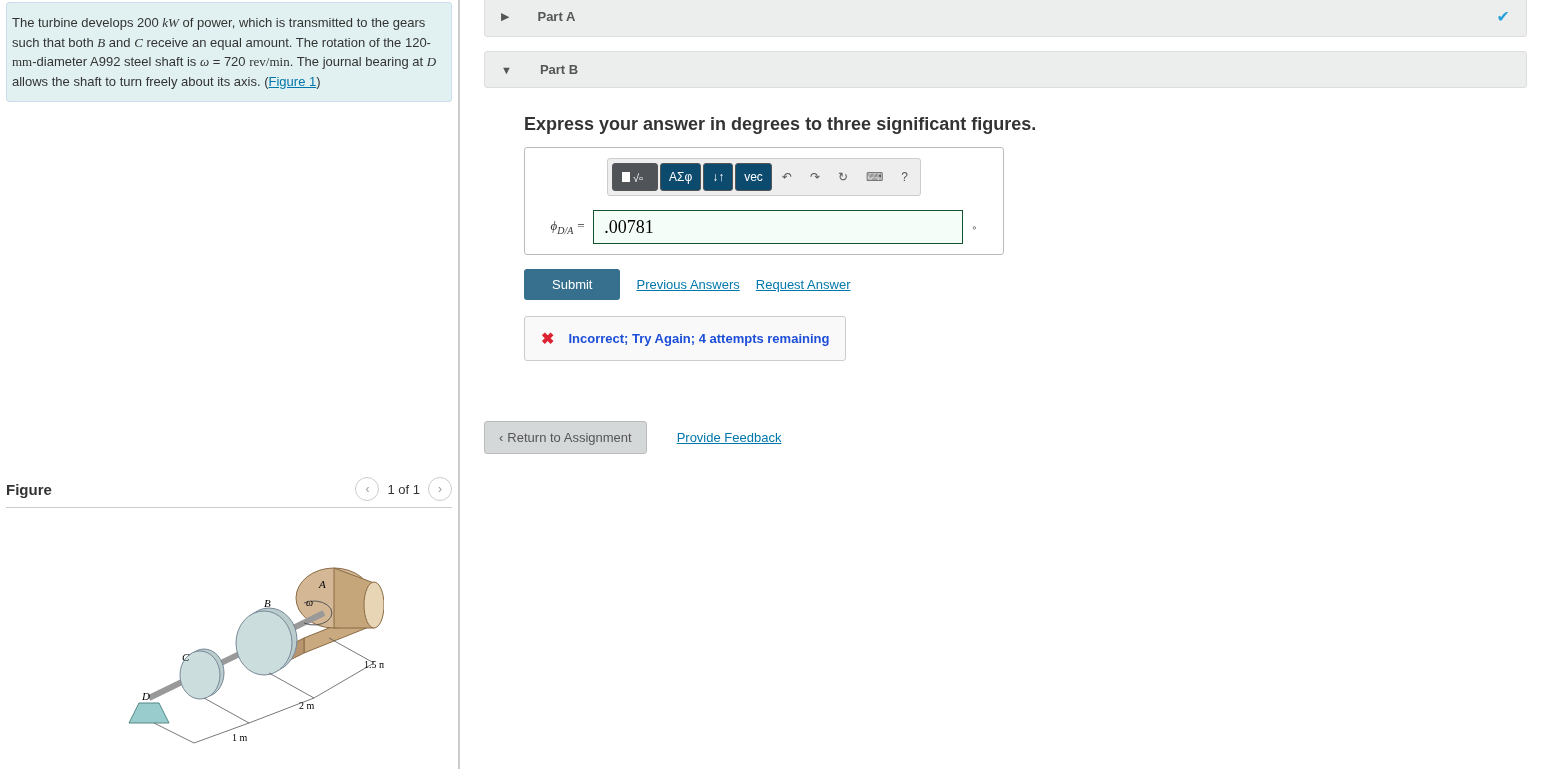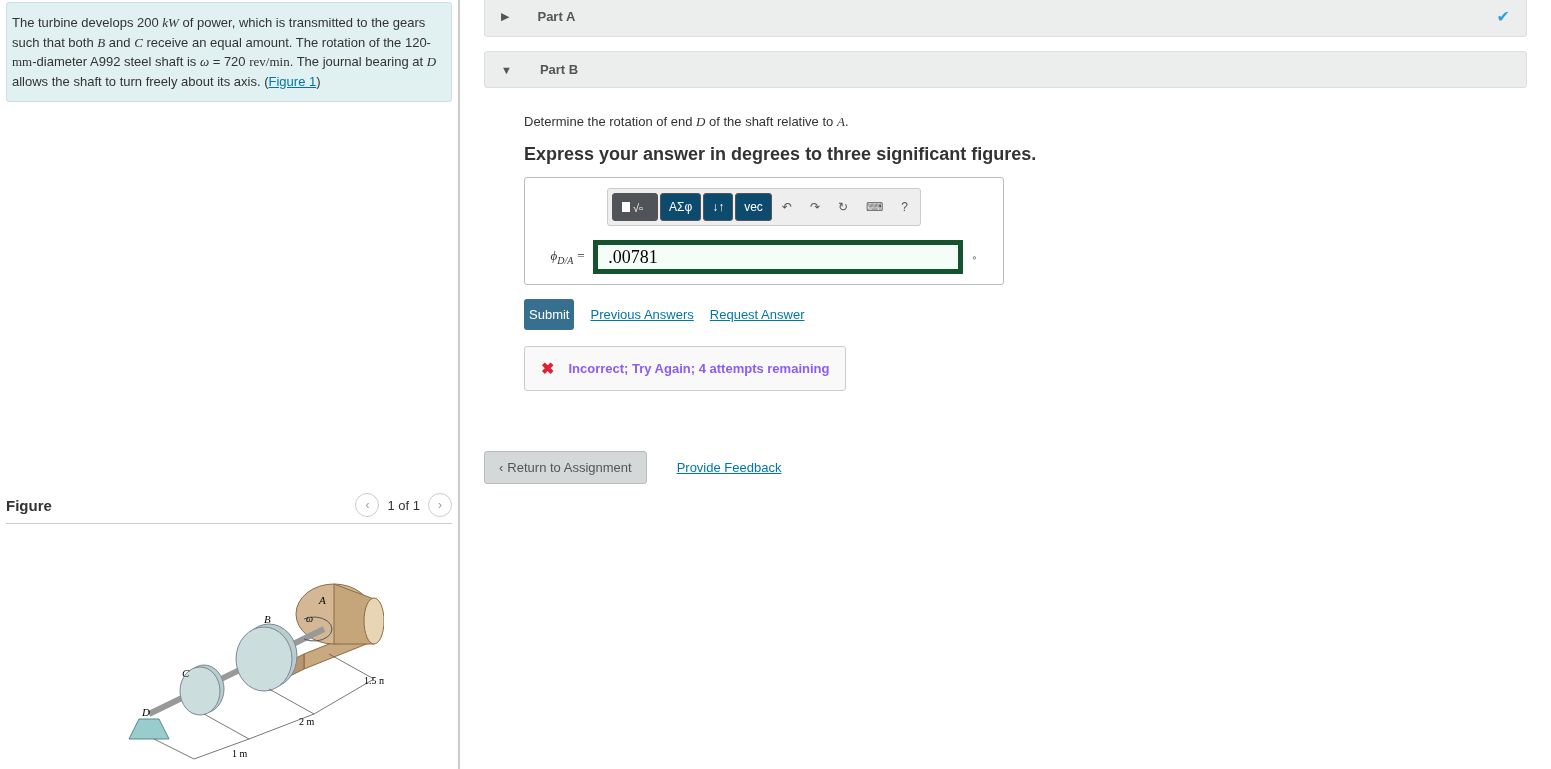--- a/index.html
+++ b/index.html
@@ -2,21 +2,21 @@
 <html><head>
 <meta charset="utf-8">
 <style>
 * { box-sizing: border-box; margin: 0; padding: 0; }
 body { font-family: Arial, Helvetica, sans-serif; font-size: 13px; color: #333; background: #fff; }
 .container { display: flex; width: 1551px; height: 769px; }
 .left-panel { width: 460px; border-right: 2px solid #ccc; padding: 0 6px; position: relative; }
 .problem-box { background: #e1f0f0; border: 1px solid #cde; border-radius: 3px; padding: 10px 5px; margin-top: 2px; line-height: 1.5; font-size: 13px; }
 .problem-box .math { font-family: 'Times New Roman', serif; font-style: italic; }
 .problem-box a { color: #0077aa; text-decoration: underline; }
-.figure-section { position: absolute; bottom: 5px; left: 6px; right: 6px; }
+.figure-section { position: absolute; bottom: 21px; left: 6px; right: 6px; }
 .figure-header { display: flex; justify-content: space-between; align-items: center; border-bottom: 1px solid #ccc; padding-bottom: 6px; margin-bottom: 20px; }
 .figure-title { font-weight: bold; font-size: 15px; }
 .figure-nav { display: flex; align-items: center; gap: 8px; font-size: 13px; }
 .nav-btn { width: 24px; height: 24px; border: 1px solid #ccc; border-radius: 50%; background: #fff; display: flex; align-items: center; justify-content: center; cursor: pointer; color: #999; font-size: 12px; }
 .figure-image { display: flex; justify-content: center; }
 .right-panel { flex: 1; padding: 0 24px; }
 .part-row { background: #eceeee; border: 1px solid #ddd; border-radius: 3px; padding: 10px 16px; margin-bottom: 10px; display: flex; align-items: center; }
 .part-row.collapsed .arrow { margin-right: 12px; }
 .part-label { font-weight: bold; color: #555; padding-left: 16px; }
 .arrow { color: #555; margin-right: 12px; font-size: 11px; }
@@ -26,28 +26,28 @@
 .question-text .mi { font-family: 'Times New Roman', serif; font-style: italic; }
 .instruction { font-weight: bold; font-size: 18px; margin-bottom: 12px; }
 .answer-box { border: 1px solid #bbb; border-radius: 3px; background: #fff; width: 480px; padding: 10px; }
 .toolbar { display: flex; align-items: center; background: #eee; border: 1px solid #ccc; border-radius: 3px; padding: 4px; gap: 2px; margin: 0 auto 14px auto; width: fit-content; }
 .tool-btn { height: 28px; padding: 0 8px; border: 1px solid #555; border-radius: 3px; background: #0c4a6e; color: #fff; display: flex; align-items: center; justify-content: center; font-size: 12px; cursor: pointer; }
 .tool-btn.dark { background: #505459; }
 .tool-btn.light { background: transparent; border: none; color: #555; }
 .answer-row { display: flex; align-items: center; gap: 8px; justify-content: center; }
 .phi-label { font-family: 'Times New Roman', serif; font-style: italic; font-size: 13px; }
 .phi-label sub { font-size: 10px; font-style: italic; text-align: center; }
-.answer-input { width: 370px; height: 34px; border: 5px solid #14532d; background: #f5fdf9; padding: 0 10px; font-size: 18px; font-family: 'Times New Roman', serif; }
+.answer-input { width: 370px; height: 34px; border: 1px solid #14532d; background: #f5fdf9; padding: 0 10px; font-size: 18px; font-family: 'Times New Roman', serif; }
 .degree { font-size: 10px; color: #666; }
 .submit-row { display: flex; align-items: center; gap: 16px; margin-top: 14px; }
-.submit-btn { background: #37708f; color: #fff; border: none; border-radius: 3px; padding: 8px 5px; font-size: 13px; cursor: pointer; }
+.submit-btn { background: #37708f; color: #fff; border: none; border-radius: 3px; padding: 8px 28px; font-size: 13px; cursor: pointer; }
 .link { color: #0077aa; text-decoration: underline; font-size: 13px; cursor: pointer; }
 .feedback-box { border: 1px solid #ccc; border-radius: 3px; background: #f9f9f9; padding: 12px 16px; margin-top: 16px; display: inline-flex; align-items: center; gap: 14px; }
 .x-icon { color: #d23; font-size: 16px; font-weight: bold; }
-.feedback-text { font-weight: bold; color: #8b5cf6; font-size: 13px; }
+.feedback-text { font-weight: bold; color: #1d4ed8; font-size: 13px; }
 .bottom-row { display: flex; align-items: center; gap: 30px; margin-top: 40px; }
 .return-btn { background: #d5d8d8; border: 1px solid #bbb; border-radius: 3px; padding: 8px 14px; font-size: 13px; color: #555; cursor: pointer; display: flex; align-items: center; gap: 4px; }
 .part-a-row { position: relative; top: -4px; }
 
 .fig-svg { width: 310px; height: 220px; }
 </style>
 </head>
 <body>
 
 <div class="container">
@@ -116,23 +116,20 @@
       <span class="part-label">Part A</span>
       <span class="check-icon">✔</span>
     </div>
 
     <div class="part-row">
       <span class="arrow">▼</span>
       <span class="part-label">Part B</span>
     </div>
 
     <div class="part-content">
-      <p class="question-text">
-        <span>Determine the rotation of end </span><span class="mi">D</span><span> of the shaft relative to </span><span class="mi">A</span><span>.</span>
-      </p>
       <p class="instruction">Express your answer in degrees to three significant figures.</p>
 
       <div class="answer-box">
         <div class="toolbar">
           <button class="tool-btn dark">
             <svg width="28" height="16">
                 <rect x="1" y="3" width="8" height="10" fill="#fff"></rect>
                 <text x="12" y="13" fill="#fff" font-size="11">√▫</text>
               </svg>
           </button>

